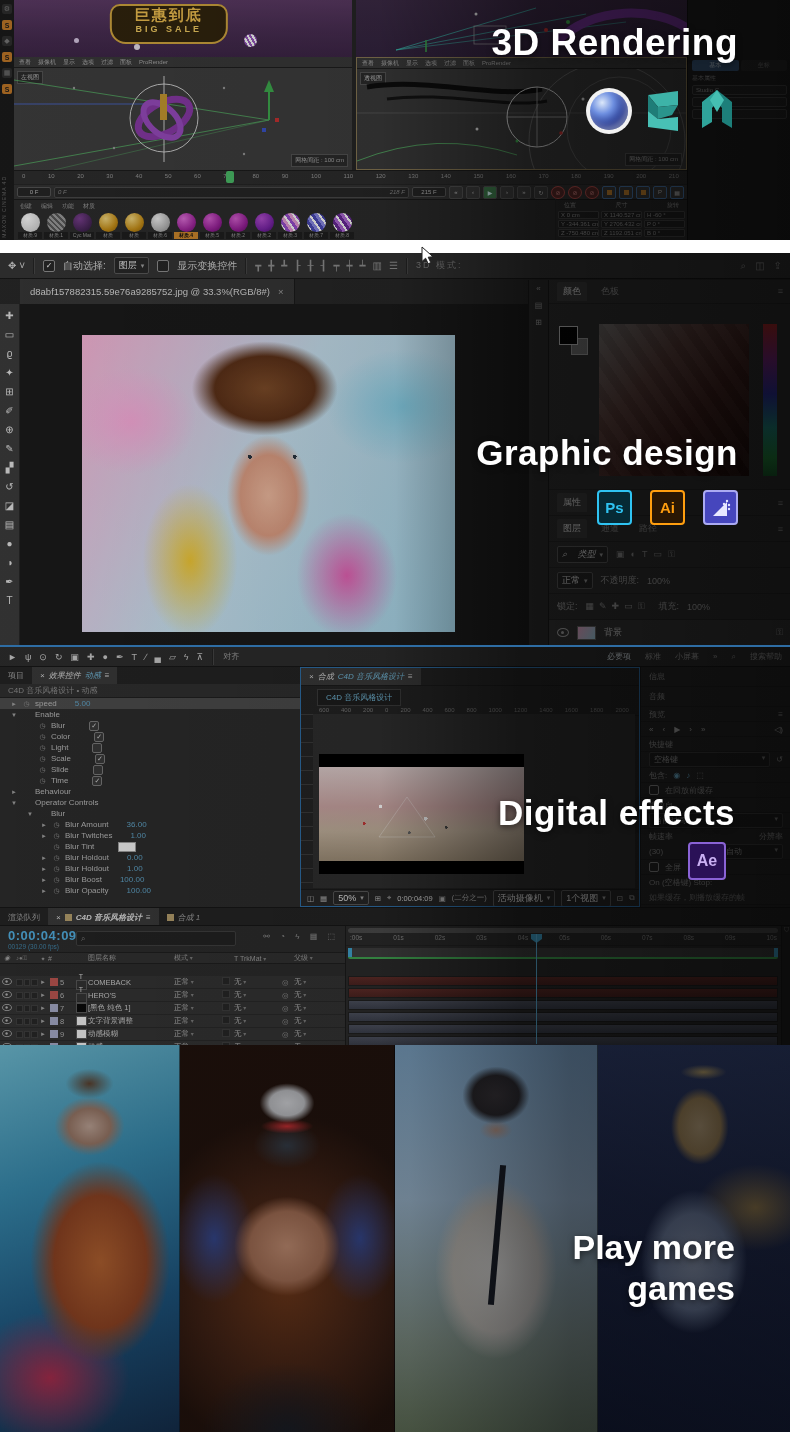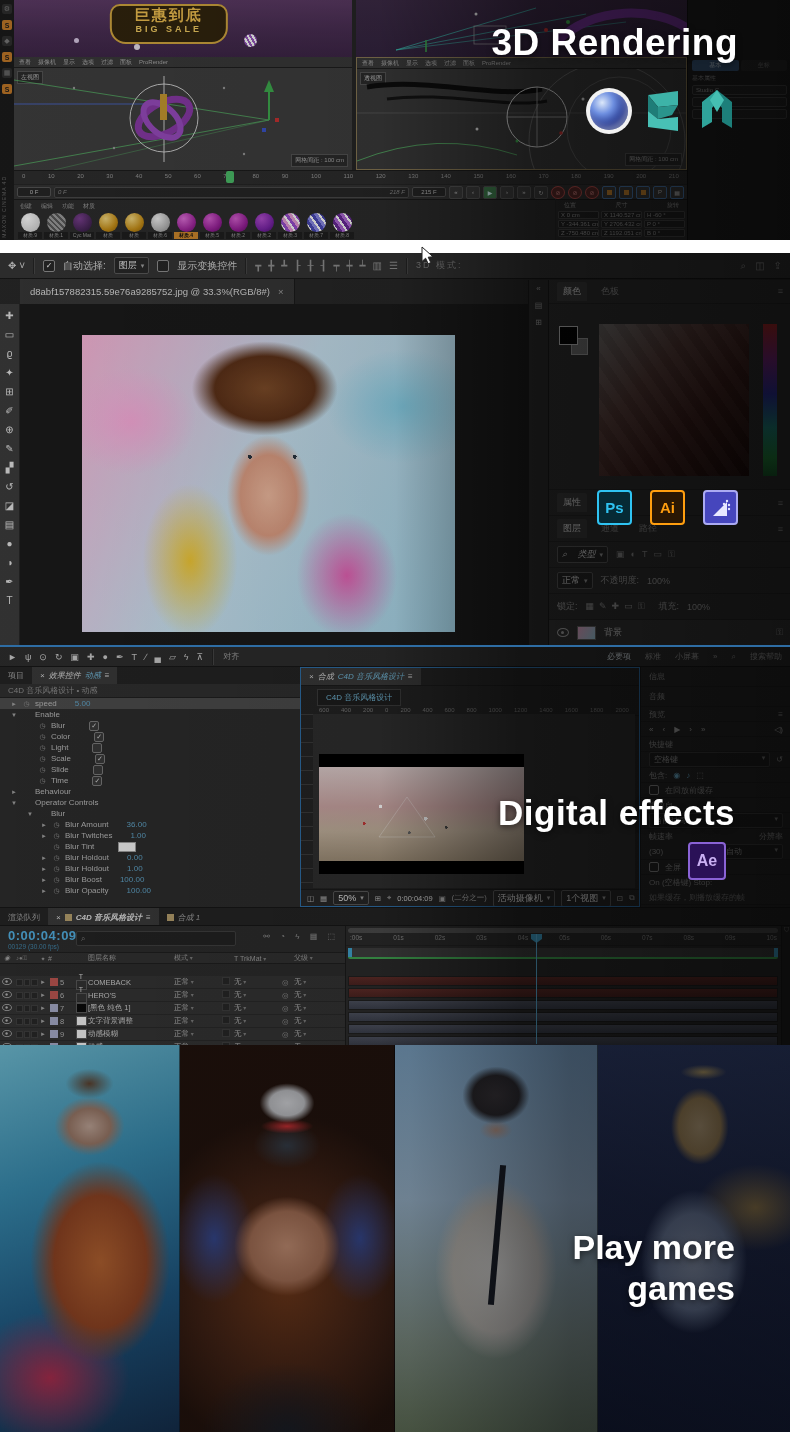--- a/index.html
+++ b/index.html
@@ -639,20 +639,21 @@
       </div>
       <div class="prow" style="height:25px;border-bottom:none;background:#353535;">
         <span class="eye"></span>
         <span class="layer-thumb"></span>
         <span style="color:#c8c8c8;">背景</span>
         <span class="right" style="margin-left:auto;color:#9a9a9a;">⚿</span>
       </div>
     </div>
 
     <div class="shade"></div>
+    <div class="hero" style="right:52px;top:180px;font-size:35px;">Graphic design</div>
     <div class="app-tiles" style="right:52px;top:237px;">
       <span class="tile ps">Ps</span>
       <span class="tile ai">Ai</span>
       <span class="tile pr">
         <svg width="20" height="20" viewBox="0 0 20 20">
           <polygon points="2,18 16,4 16,18" fill="#e8e8ff"></polygon>
           <circle cx="13" cy="6" r="1.2" fill="#e8e8ff"></circle>
             <circle cx="16" cy="3" r="1.2" fill="#e8e8ff"></circle>
           <circle cx="18" cy="7" r="1.2" fill="#e8e8ff"></circle>
             <circle cx="18" cy="11" r="1.2" fill="#e8e8ff"></circle>

